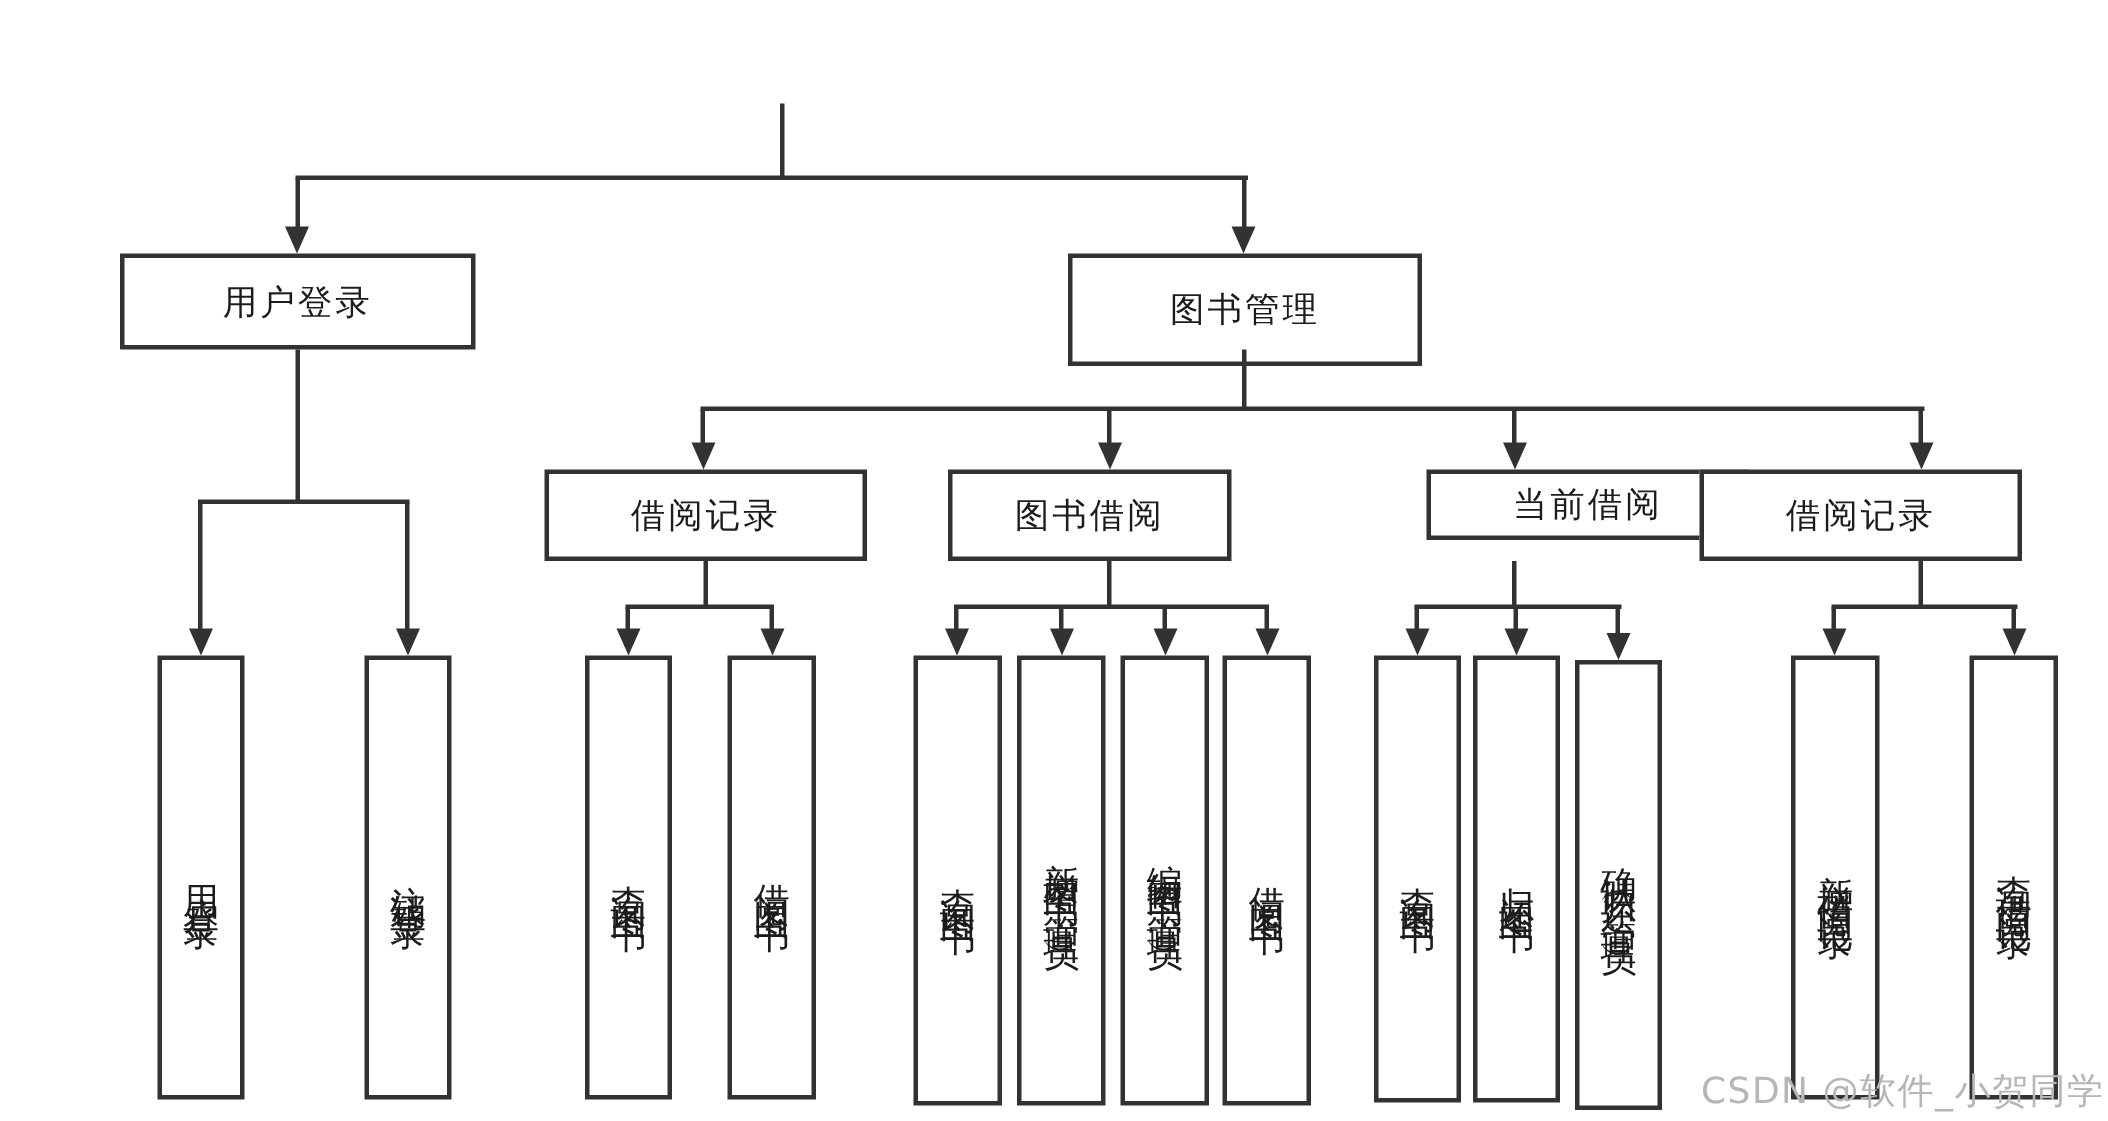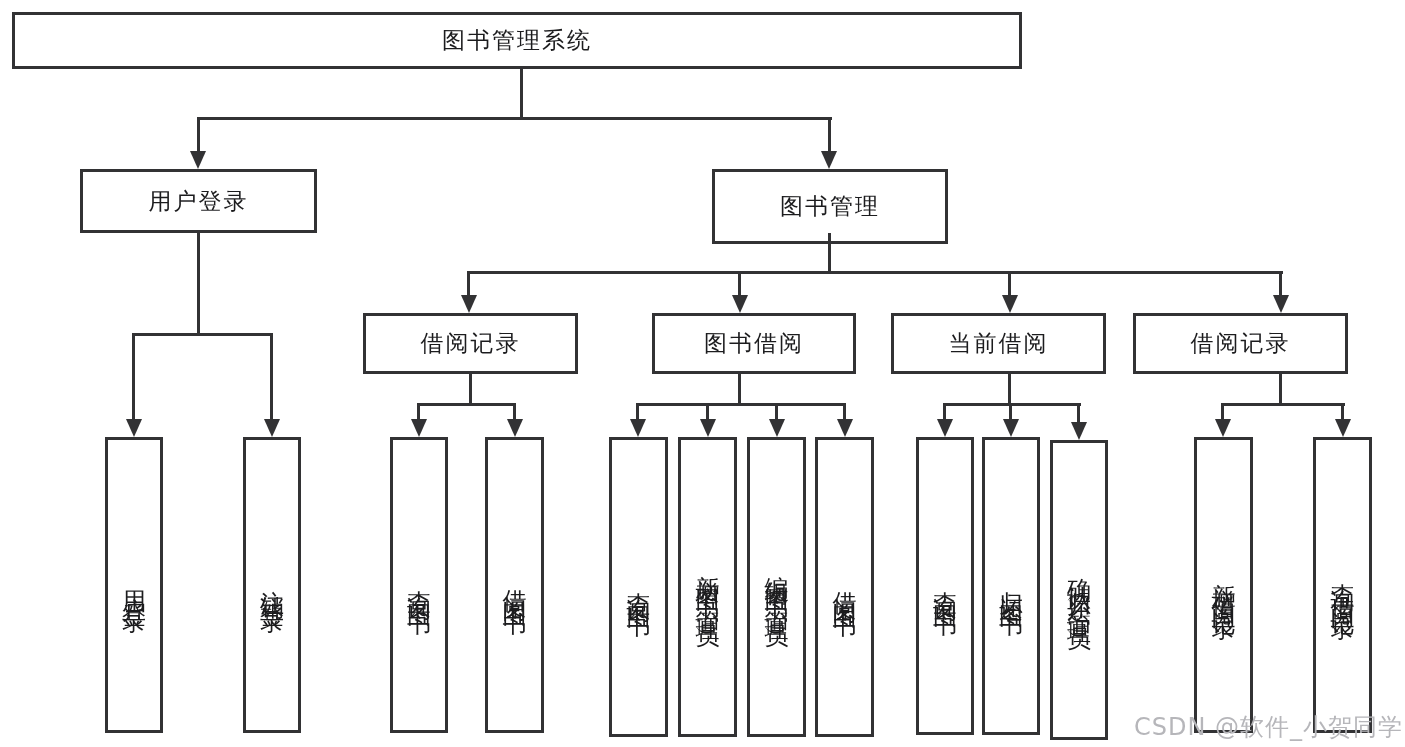--- a/index.html
+++ b/index.html
@@ -47,21 +47,20 @@
     right:2px;top:711px;
     font-size:24px;color:var(--watermark);
     letter-spacing:1px;white-space:nowrap;
   }
 </style>
 </head>
 <body>
 
 <div class="canvas">
 
-  <div class="hbox" style="left:12px;top:12px;width:1010px;height:57px">图书管理系统</div>
 
   <div class="line" style="left:520px;top:69px;width:3px;height:50px"></div>
   <div class="line" style="left:197px;top:117px;width:635px;height:3px"></div>
   <div class="line" style="left:197px;top:119px;width:3px;height:34px"></div>
   <div class="arrow" style="left:190px;top:151px"></div>
   <div class="line" style="left:828px;top:119px;width:3px;height:34px"></div>
   <div class="arrow" style="left:821px;top:151px"></div>
 
   <div class="hbox" style="left:80px;top:169px;width:237px;height:64px">用户登录</div>
   <div class="hbox" style="left:712px;top:169px;width:236px;height:75px">图书管理</div>
@@ -81,22 +80,22 @@
   <div class="line" style="left:467px;top:273px;width:3px;height:24px"></div>
   <div class="arrow" style="left:461px;top:295px"></div>
   <div class="line" style="left:738px;top:273px;width:3px;height:24px"></div>
   <div class="arrow" style="left:732px;top:295px"></div>
   <div class="line" style="left:1008px;top:273px;width:3px;height:24px"></div>
   <div class="arrow" style="left:1002px;top:295px"></div>
   <div class="line" style="left:1279px;top:273px;width:3px;height:24px"></div>
   <div class="arrow" style="left:1273px;top:295px"></div>
 
   <div class="hbox" style="left:363px;top:313px;width:215px;height:61px">借阅记录</div>
-  <div class="hbox" style="left:652px;top:313px;width:204px;height:61px">图书借阅</div>
-  <div class="hbox" style="left:891px;top:313px;width:215px;height:61px">当前借阅</div>
+  <div class="hbox" style="left:632px;top:313px;width:189px;height:61px">图书借阅</div>
+  <div class="hbox" style="left:951px;top:313px;width:215px;height:47px">当前借阅</div>
   <div class="hbox" style="left:1133px;top:313px;width:215px;height:61px">借阅记录</div>
 
   <div class="line" style="left:469px;top:374px;width:3px;height:31px"></div>
   <div class="line" style="left:417px;top:403px;width:99px;height:3px"></div>
   <div class="line" style="left:417px;top:405px;width:3px;height:16px"></div>
   <div class="arrow" style="left:411px;top:419px"></div>
   <div class="line" style="left:513px;top:405px;width:3px;height:16px"></div>
   <div class="arrow" style="left:507px;top:419px"></div>
 
   <div class="vbox" style="left:390px;top:437px;width:58px;height:296px">查询图书</div>

